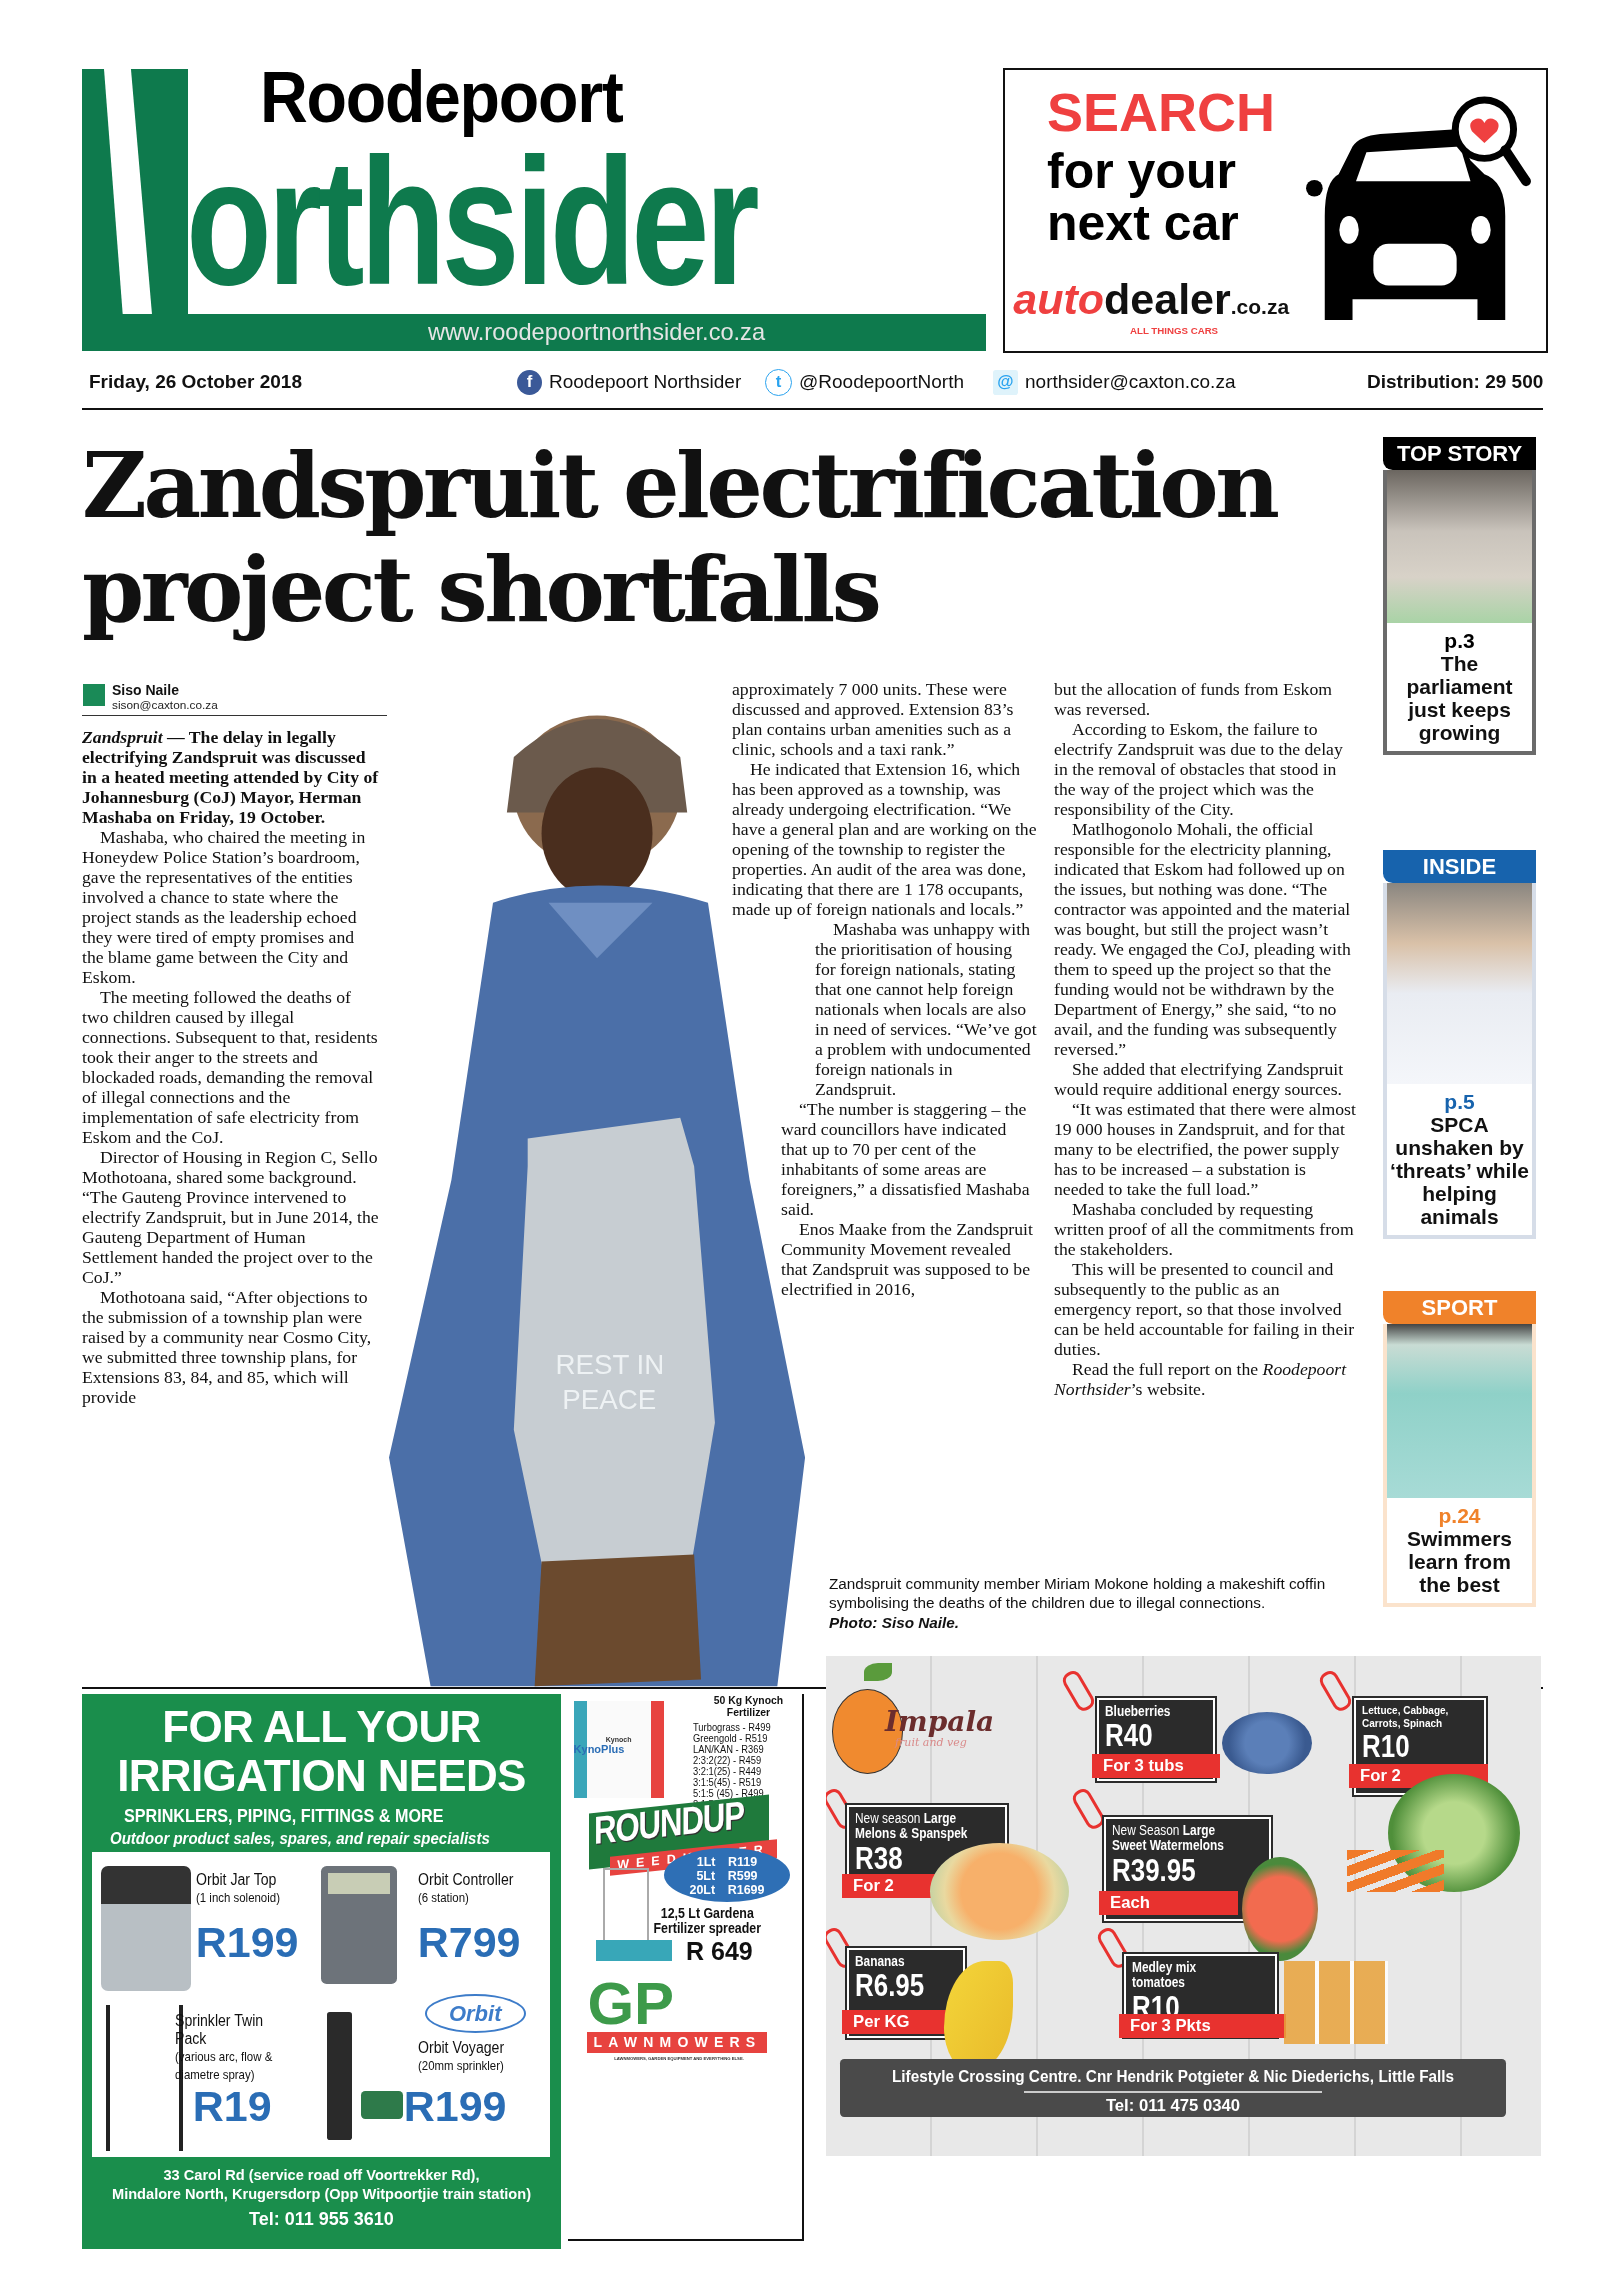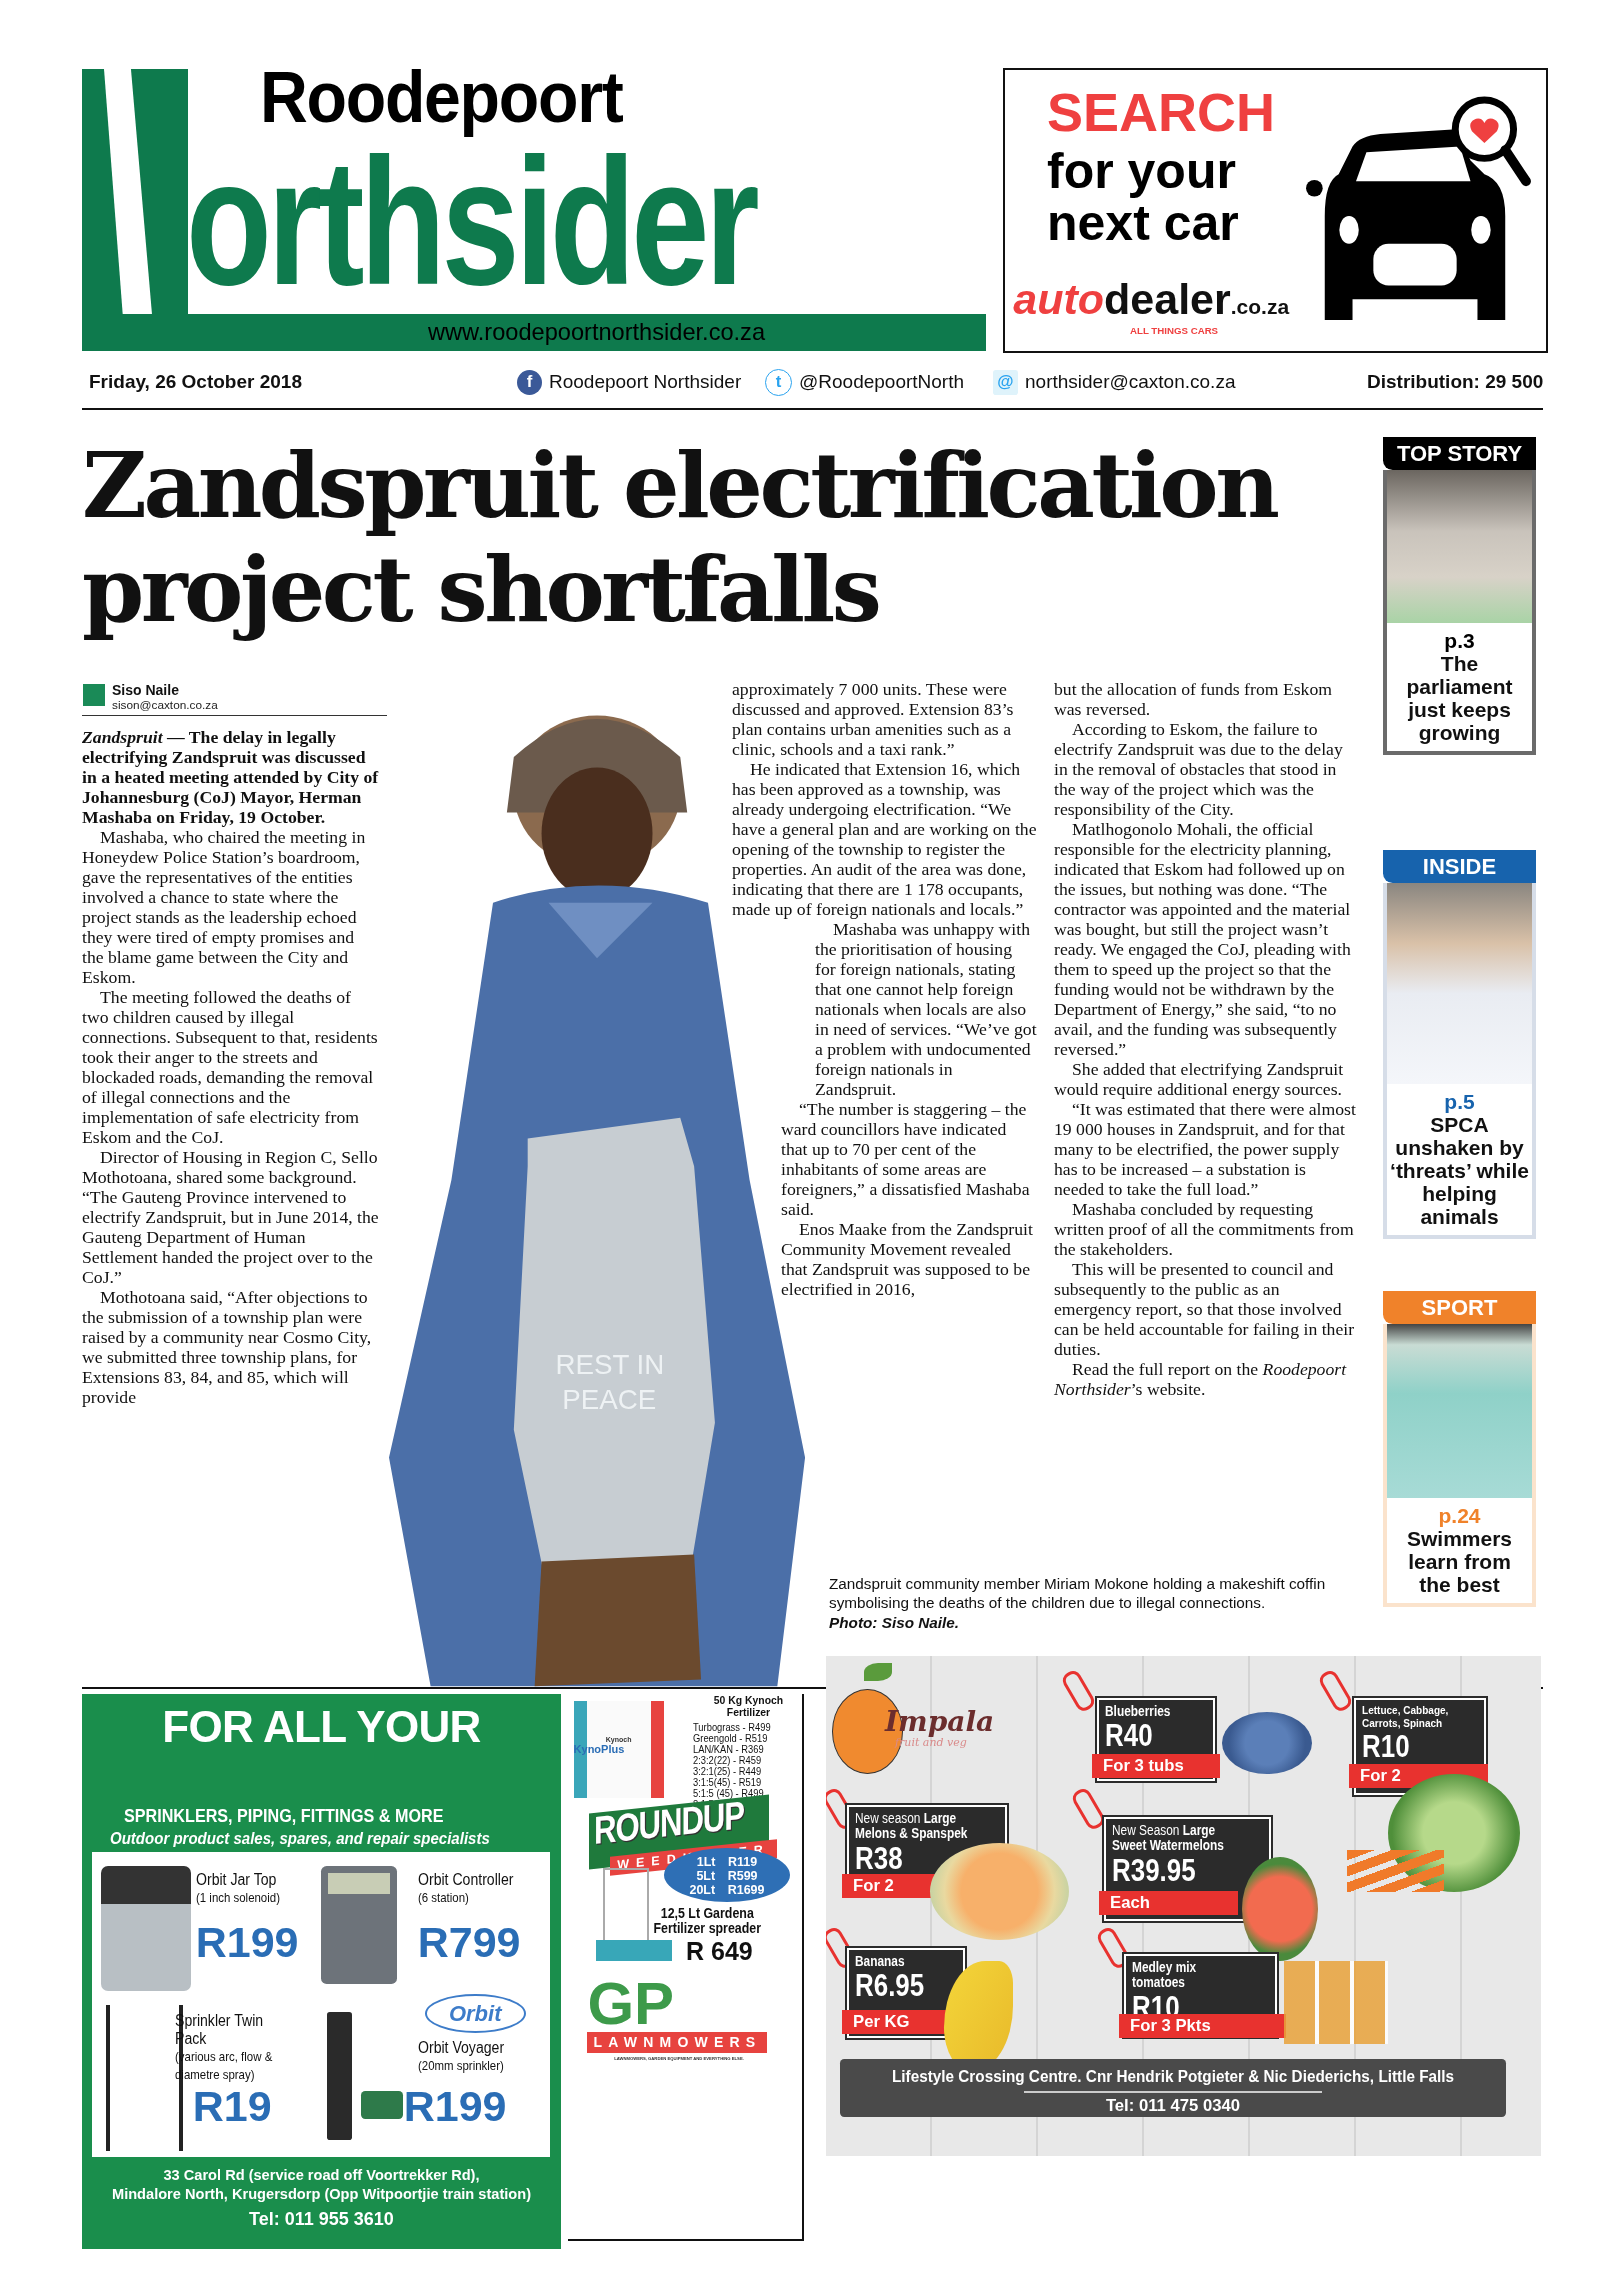--- a/index.html
+++ b/index.html
@@ -4,21 +4,21 @@
 <style>
   html,body{margin:0;padding:0;background:#fff;}
   body{width:1624px;height:2295px;position:relative;overflow:hidden;font-family:"Liberation Serif",serif;color:#111;}
   .abs{position:absolute;}
   
   .mast-big-n{left:82px;top:69px;width:106px;height:258px;background:#0e7a4d;}
   .mast-n-slash{left:104px;top:69px;width:49px;height:257px;background:#fff;clip-path:polygon(0 0,55% 0,100% 100%,40% 100%);}
   .mast-top{left:260px;top:61px;font-family:"Liberation Sans",sans-serif;font-weight:bold;font-size:72px;letter-spacing:-1.4px;line-height:1;color:#000;transform:scaleX(0.92);transform-origin:left;}
   .mast-main{left:186px;top:132px;font-family:"Liberation Sans",sans-serif;font-weight:bold;font-size:180px;line-height:1;color:#0e7a4d;letter-spacing:-5.6px;transform:scaleX(0.78);transform-origin:left;}
   .mast-bar{left:82px;top:314px;width:904px;height:37px;background:#0e7a4d;}
-  .mast-url{left:0;top:0;width:100%;text-align:center;font-family:"Liberation Sans",sans-serif;color:#000000;font-size:23.6px;line-height:37px;padding-left:125px;box-sizing:border-box;}
+  .mast-url{left:0;top:0;width:100%;text-align:center;font-family:"Liberation Sans",sans-serif;color:#e5e5e5;font-size:23.6px;line-height:37px;padding-left:125px;box-sizing:border-box;}
   
   .ad-car{left:1003px;top:68px;width:545px;height:285px;border:2.8px solid #111;box-sizing:border-box;background:#fff;}
   .ad-search{left:42px;top:15.3px;font-family:"Liberation Sans",sans-serif;font-weight:bold;font-size:54px;color:#ef4040;line-height:1;}
   .ad-line2{left:42px;top:76px;font-family:"Liberation Sans",sans-serif;font-weight:bold;font-size:50px;color:#000;line-height:1;}
   .ad-line3{left:42px;top:128px;font-family:"Liberation Sans",sans-serif;font-weight:bold;font-size:50px;color:#000;line-height:1;}
   .ad-logo{left:8.3px;top:208px;font-family:"Liberation Sans",sans-serif;font-weight:bold;font-size:43px;line-height:1;}
   .ad-logo .auto{color:#ef4040;font-style:italic;}
   .ad-logo .dealer{color:#111;}
   .ad-logo .coza{color:#111;font-size:21px;}
   .ad-tag{left:125px;top:255px;font-family:"Liberation Sans",sans-serif;font-weight:bold;font-size:9.7px;color:#ef4040;}
@@ -238,20 +238,21 @@
       <div>Swimmers learn from the best</div>
     </div>
   </div>
 </div>
 
 <div class="abs bottom-rule"></div>
 
 <div class="abs irr">
   <div class="abs irr-title">
     <div>FOR ALL YOUR</div>
+    <div>IRRIGATION NEEDS</div>
   </div>
   <div class="abs irr-sub">SPRINKLERS, PIPING, FITTINGS &amp; MORE</div>
   <div class="abs irr-sub2">Outdoor product sales, spares, and repair specialists</div>
   <div class="abs irr-panel">
 
     <div class="abs" style="left:9.7px;top:14px;width:90px;height:125px;background:linear-gradient(180deg,#333 0 30%,#b8bfc4 30%);border-radius:7px;"></div>
     <div class="abs irr-name" style="left:104px;top:19.4px;">
       <div>Orbit Jar Top</div>
       <div class="irr-sub-name">(1 inch solenoid)</div>
     </div>

